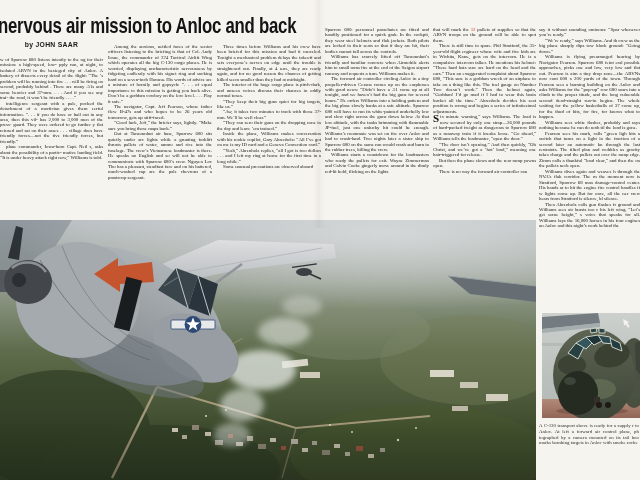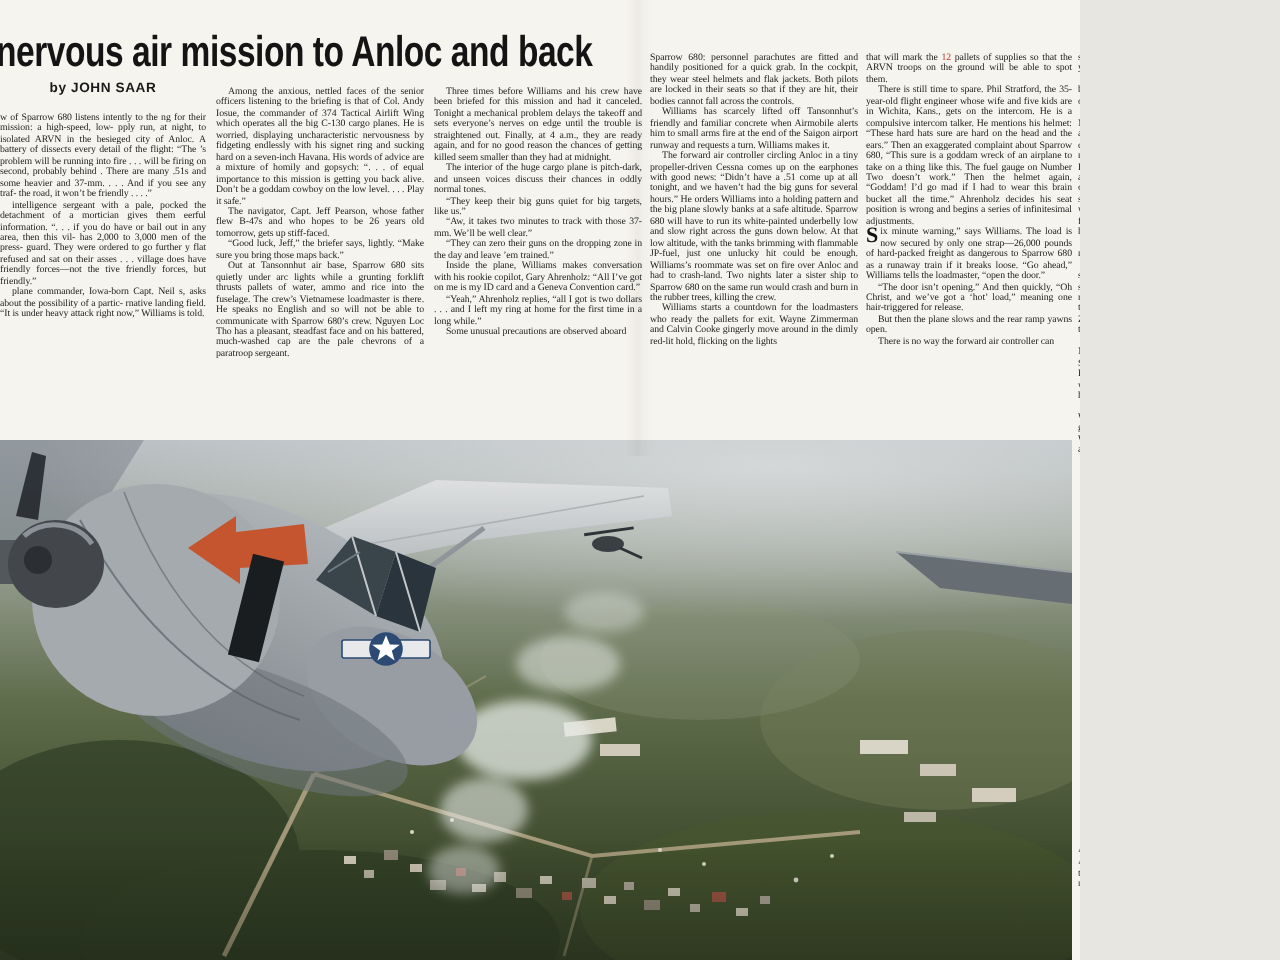--- a/index.html
+++ b/index.html
@@ -1,16 +1,16 @@
 <!DOCTYPE html>
 <html><head>
 <meta charset="utf-8">
 <style>
   html,body{margin:0;padding:0;background:#e8e6e0;}
-  .page{position:relative;width:540px;height:480px;overflow:hidden;background:#f6f4ee;font-family:"Liberation Serif",serif;}
+  .page{position:relative;width:640px;height:480px;overflow:hidden;background:#f6f4ee;font-family:"Liberation Serif",serif;}
   .headline{position:absolute;left:-2px;top:14px;margin:0;font-family:"Liberation Sans",sans-serif;font-weight:bold;font-size:21.5px;color:#141414;white-space:nowrap;transform:scaleX(0.78);transform-origin:left top;letter-spacing:-0.3px;}
   .byline{position:absolute;left:0;top:41px;width:103px;text-align:center;font-family:"Liberation Sans",sans-serif;font-weight:bold;font-size:6.8px;color:#191919;letter-spacing:0.3px;}
   .col{position:absolute;font-size:4.9px;line-height:5.45px;color:#1c1c1c;letter-spacing:-0.04px;}
   .col p{margin:0;text-align:justify;}
   .col p + p{text-indent:6px;}
   .col.ifi p:first-child{text-indent:6px;}
   .dropcap{float:left;font-weight:bold;font-size:11px;line-height:9.5px;margin-right:1px;color:#111;}
   .red{color:#c0392b;}
   .noind{text-indent:0 !important;}
   .caption{position:absolute;left:539px;top:423px;width:100px;font-size:4.9px;line-height:5.8px;color:#2e2e2e;text-align:justify;}

